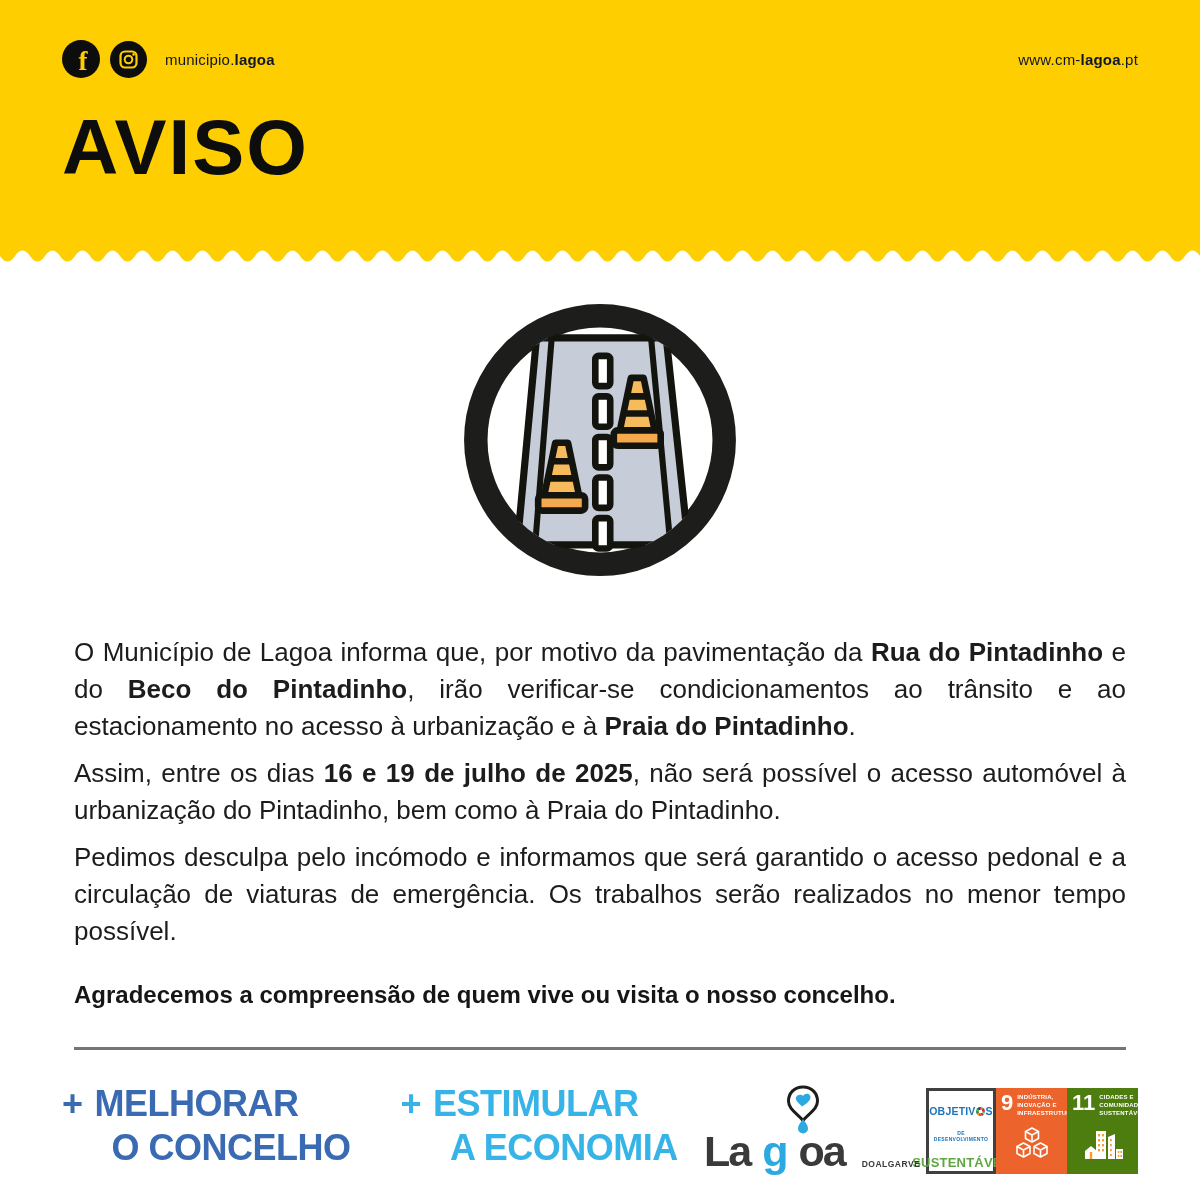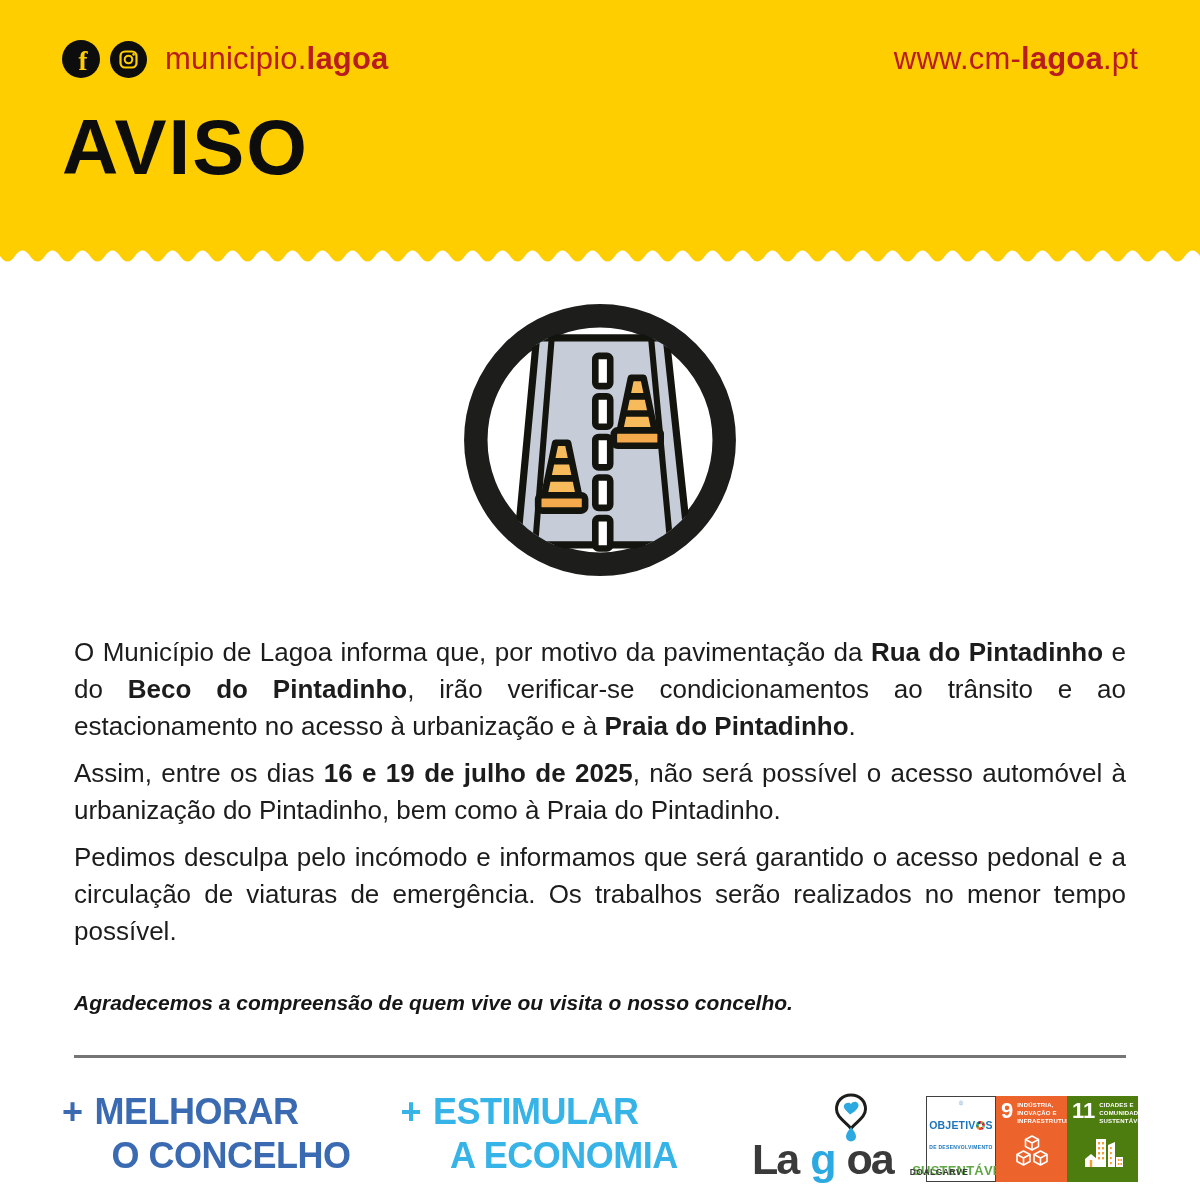--- a/index.html
+++ b/index.html
@@ -4,34 +4,34 @@
 <style>
   * { margin:0; padding:0; box-sizing:border-box; }
   html,body { background:#ffffff; }
   body { font-family:"Liberation Sans", sans-serif; color:#1e1e1e; }
   .page { width:1200px; height:1200px; background:#ffffff; overflow:hidden; position:relative; }
 
   
   .banner { background:#FFCE00; height:250px; padding:40px 62px 0; }
   .top-row { display:flex; justify-content:space-between; align-items:center; }
   .social { display:flex; align-items:center; gap:10px; }
-  .handle, .website { font-size:31px; letter-spacing:.2px; color:#b91c1c;text-align:center; }
+  .handle, .website { font-size:15px; letter-spacing:.2px; color:#0f172a;text-align:center; }
   .handle b, .website b { font-weight:bold; }
   .handle { margin-left:8px; }
   .title { text-align:left; font-size:78px; font-weight:bold; letter-spacing:2px; color:#0d0d0d; margin-top:30px; line-height:1; }
   .wave { display:block; }
 
   
   .icon-wrap { display:flex; justify-content:center; margin-top:34px; }
 
   
   .body-text { width:1052px; margin:56px auto 0; font-size:26px; line-height:37px; text-align:justify; color:#1c1c1c; }
   .body-text p { margin-bottom:10px; }
   .body-text b { font-weight:bold; }
-  .closing { font-size:21px; font-weight:bold; font-style:italic; margin-top:34px; color:#161616; }
+  .closing { font-size:24px; font-weight:bold; margin-top:26px; color:#161616; }
   .divider { border:none; border-top:3px solid #757575; margin-top:34px; }
 
   
   .footer { margin:32px 62px 0 62px; display:flex; justify-content:space-between; align-items:flex-start; }
   .slogans { display:flex; gap:50px; }
   .slogan { display:flex; gap:12px; font-weight:bold; font-size:36px; letter-spacing:-.5px; line-height:44px; }
   .slogan .lines { display:flex; flex-direction:column; }
   .slogan .l2 { padding-left:17px; }
   .slogan-1 { color:#3A6AB2; }
   .slogan-2 { color:#36B3E7; }
@@ -40,21 +40,21 @@
 
   
   .lagoa { position:relative; width:150px; height:84px; }
   .lagoa .pin { position:absolute; left:82px; top:-4px; }
   .lagoa .word { position:absolute; left:0; bottom:0; display:flex; align-items:baseline; font-weight:bold; font-size:43px; letter-spacing:-2px; color:#3a3a3a; line-height:1;gap:12px; }
   .lagoa .bl { color:#2BA9E0; }
   .lagoa .sub { display:flex; flex-direction:row; font-size:8.5px; letter-spacing:.5px; font-weight:bold; color:#3a3a3a; margin-left:5px; line-height:1.2; align-self:flex-end; margin-bottom:4px; }
 
   
   .sdg { display:flex; height:86px; }
-  .sdg-obj { width:70px; background:#fff; border:1px solid #404040; display:flex; flex-direction:column; align-items:center; justify-content:center; gap:13px; padding:3px 2px; text-align:center; }
+  .sdg-obj { width:70px; background:#fff; border:3px solid #404040; display:flex; flex-direction:column; align-items:center; justify-content:center; gap:13px; padding:3px 2px; text-align:center;margin-left:48px; }
   .obj-word { font-size:10.5px; font-weight:bold; color:#1B75BC; letter-spacing:.2px; display:flex; align-items:center; }
   .wheel { display:inline-block; width:9px; height:9px; border-radius:50%; margin:0 .5px;
            background: radial-gradient(circle, #ffffff 30%, rgba(255,255,255,0) 32%),
            conic-gradient(#E5243B,#DDA63A,#4C9F38,#C5192D,#FF3A21,#26BDE2,#FCC30B,#A21942,#FD6925,#DD1367,#FD9D24,#BF8B2E,#3F7E44,#0A97D9,#56C02B,#00689D,#19486A,#E5243B); }
   .obj-mid { font-size:5px; font-weight:bold; color:#1B75BC; letter-spacing:.3px; }
   .obj-bot { font-size:13px; font-weight:bold; color:#5FA644; letter-spacing:.2px; }
   .sdg-goal { width:71px; color:#fff; display:flex; flex-direction:column; padding:5px 4px 4px 5px; }
   .g9 { background:#EC632C; }
   .g11 { background:#4d7c0f; }
   .goal-head { display:flex; gap:4px; align-items:flex-start; }

